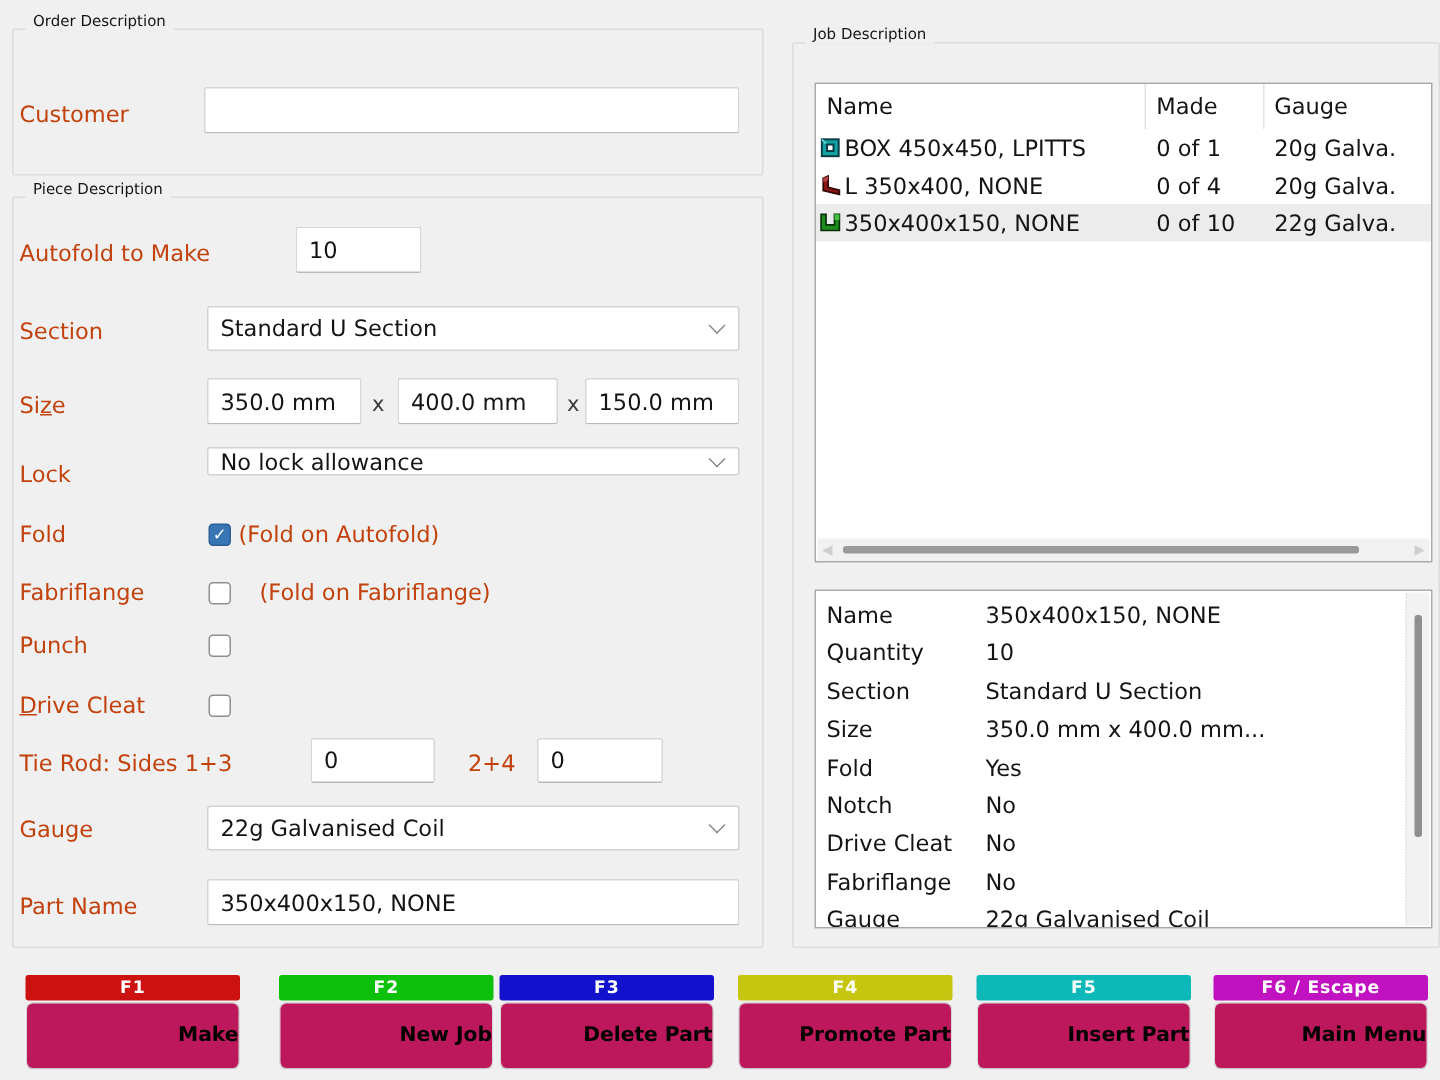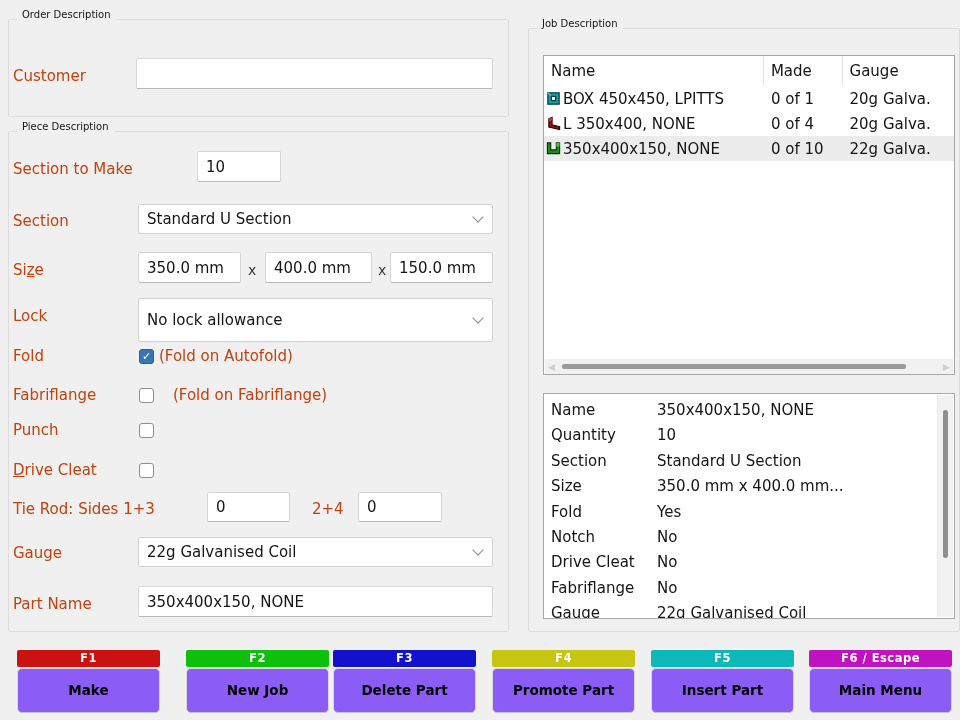--- a/index.html
+++ b/index.html
@@ -52,57 +52,57 @@
   .dlabel{width:113px;box-sizing:border-box;padding-left:7px;white-space:nowrap;}
   .dvalue{flex:1;white-space:nowrap;overflow:hidden;padding-right:20px;}
   .vscroll{position:absolute;top:1px;right:1px;bottom:1px;width:15px;background:#f2f2f2;
        border-left:1px dotted #e0e0e0;}
   .vthumb{position:absolute;left:5px;width:5px;top:15px;height:148px;background:#8f8f8f;border-radius:2px;}
 
   
   .fkey{position:absolute;width:143px;}
   .fkey-header{height:17px;line-height:17px;text-align:center;color:#fff;
        font-size:11.5px;font-weight:bold;border-radius:2px;letter-spacing:.5px;}
-  .fkey-button{margin-top:1px;height:43px;line-height:43px;text-align:center;background:#8b5cf6;
+  .fkey-button{margin-top:1px;height:43px;line-height:43px;text-align:right;background:#be185d;
        border:1px solid #d8d8d8;border-bottom-color:#c4c4c4;border-radius:5px;
        font-size:13.5px;font-weight:bold;color:#000;cursor:default;}
 </style>
 </head>
 <body>
 
 <div id="app">
 
   <div class="group" style="left:8px;top:19px;width:499px;height:96px;">
     <span class="group-title">Order Description</span>
   </div>
   <span class="field-label" style="left:13px;top:67px;">Customer</span>
   <input class="text-input" style="left: 136px; top: 58px; width: 357px; height: 31px;" value="">
 
   <div class="group" style="left:8px;top:131px;width:499px;height:499px;">
     <span class="group-title">Piece Description</span>
   </div>
 
-  <span class="field-label" style="left:13px;top:160px;">Section to Make</span>
+  <span class="field-label" style="left:13px;top:160px;">Autofold to Make</span>
   <input class="text-input" style="left: 197px; top: 151px; width: 84px; height: 31px;" value="10">
 
   <span class="field-label" style="left:13px;top:212px;">Section</span>
   <div class="select" style="left:138px;top:204px;width:355px;height:30px;">
     <span class="select-text">Standard U Section</span>
     <span class="chevron"></span>
   </div>
 
   <span class="field-label" style="left:13px;top:261px;"><span>Si</span><span class="accel">z</span><span>e</span></span>
   <input class="text-input" style="left: 138px; top: 252px; width: 103px; height: 31px;" value="350.0 mm">
   <span class="xsep" style="left:248px;top:262px;">x</span>
   <input class="text-input" style="left: 265px; top: 252px; width: 107px; height: 31px;" value="400.0 mm">
   <span class="xsep" style="left:378px;top:262px;">x</span>
   <input class="text-input" style="left: 390px; top: 252px; width: 103px; height: 31px; padding: 0px 2px 0px 8px;" value="150.0 mm">
 
   <span class="field-label" style="left:13px;top:307px;">Lock</span>
-  <div class="select" style="left:138px;top:298px;width:355px;height:44px;">
+  <div class="select" style="left:138px;top:298px;width:355px;height:19px;">
     <span class="select-text">No lock allowance</span>
     <span class="chevron"></span>
   </div>
 
   <span class="field-label" style="left:13px;top:347px;">Fold</span>
   <span class="checkbox checked" style="left:139px;top:349px;">✓</span>
   <span class="field-label" style="left:159px;top:347px;">(Fold on Autofold)</span>
 
   <span class="field-label" style="left:13px;top:386px;">Fabriflange</span>
   <span class="checkbox" style="left:139px;top:388px;"></span>

